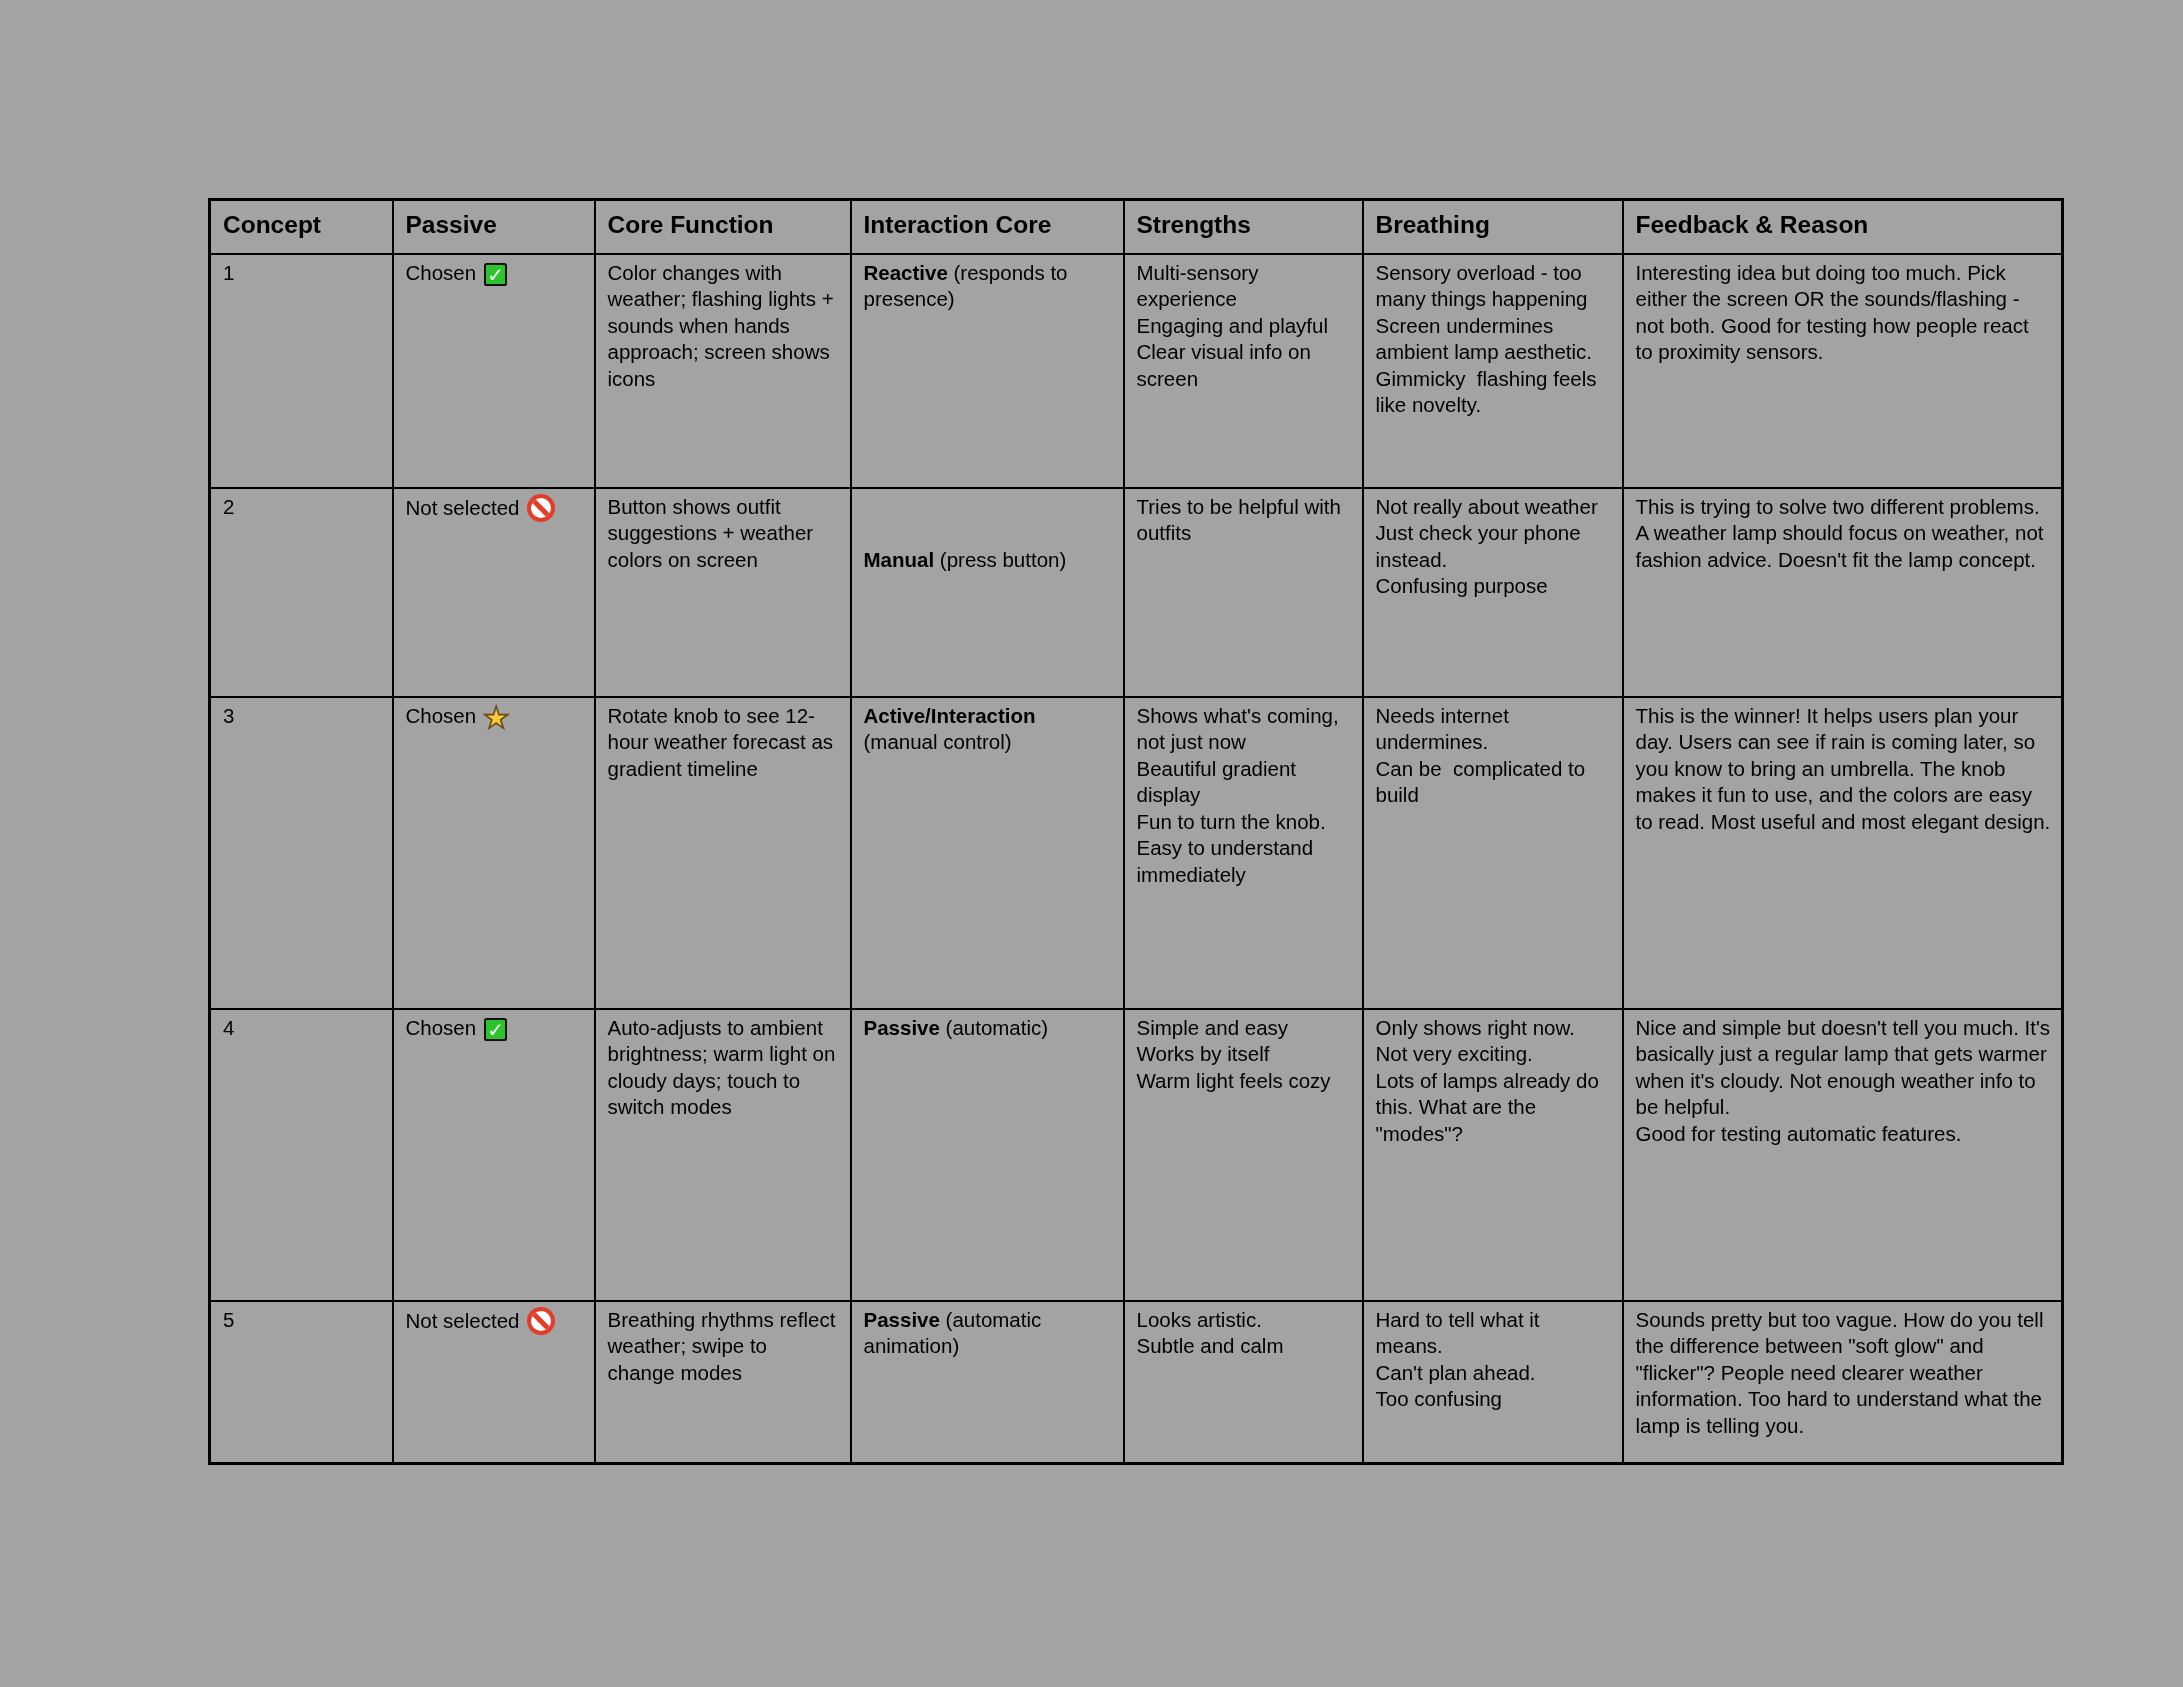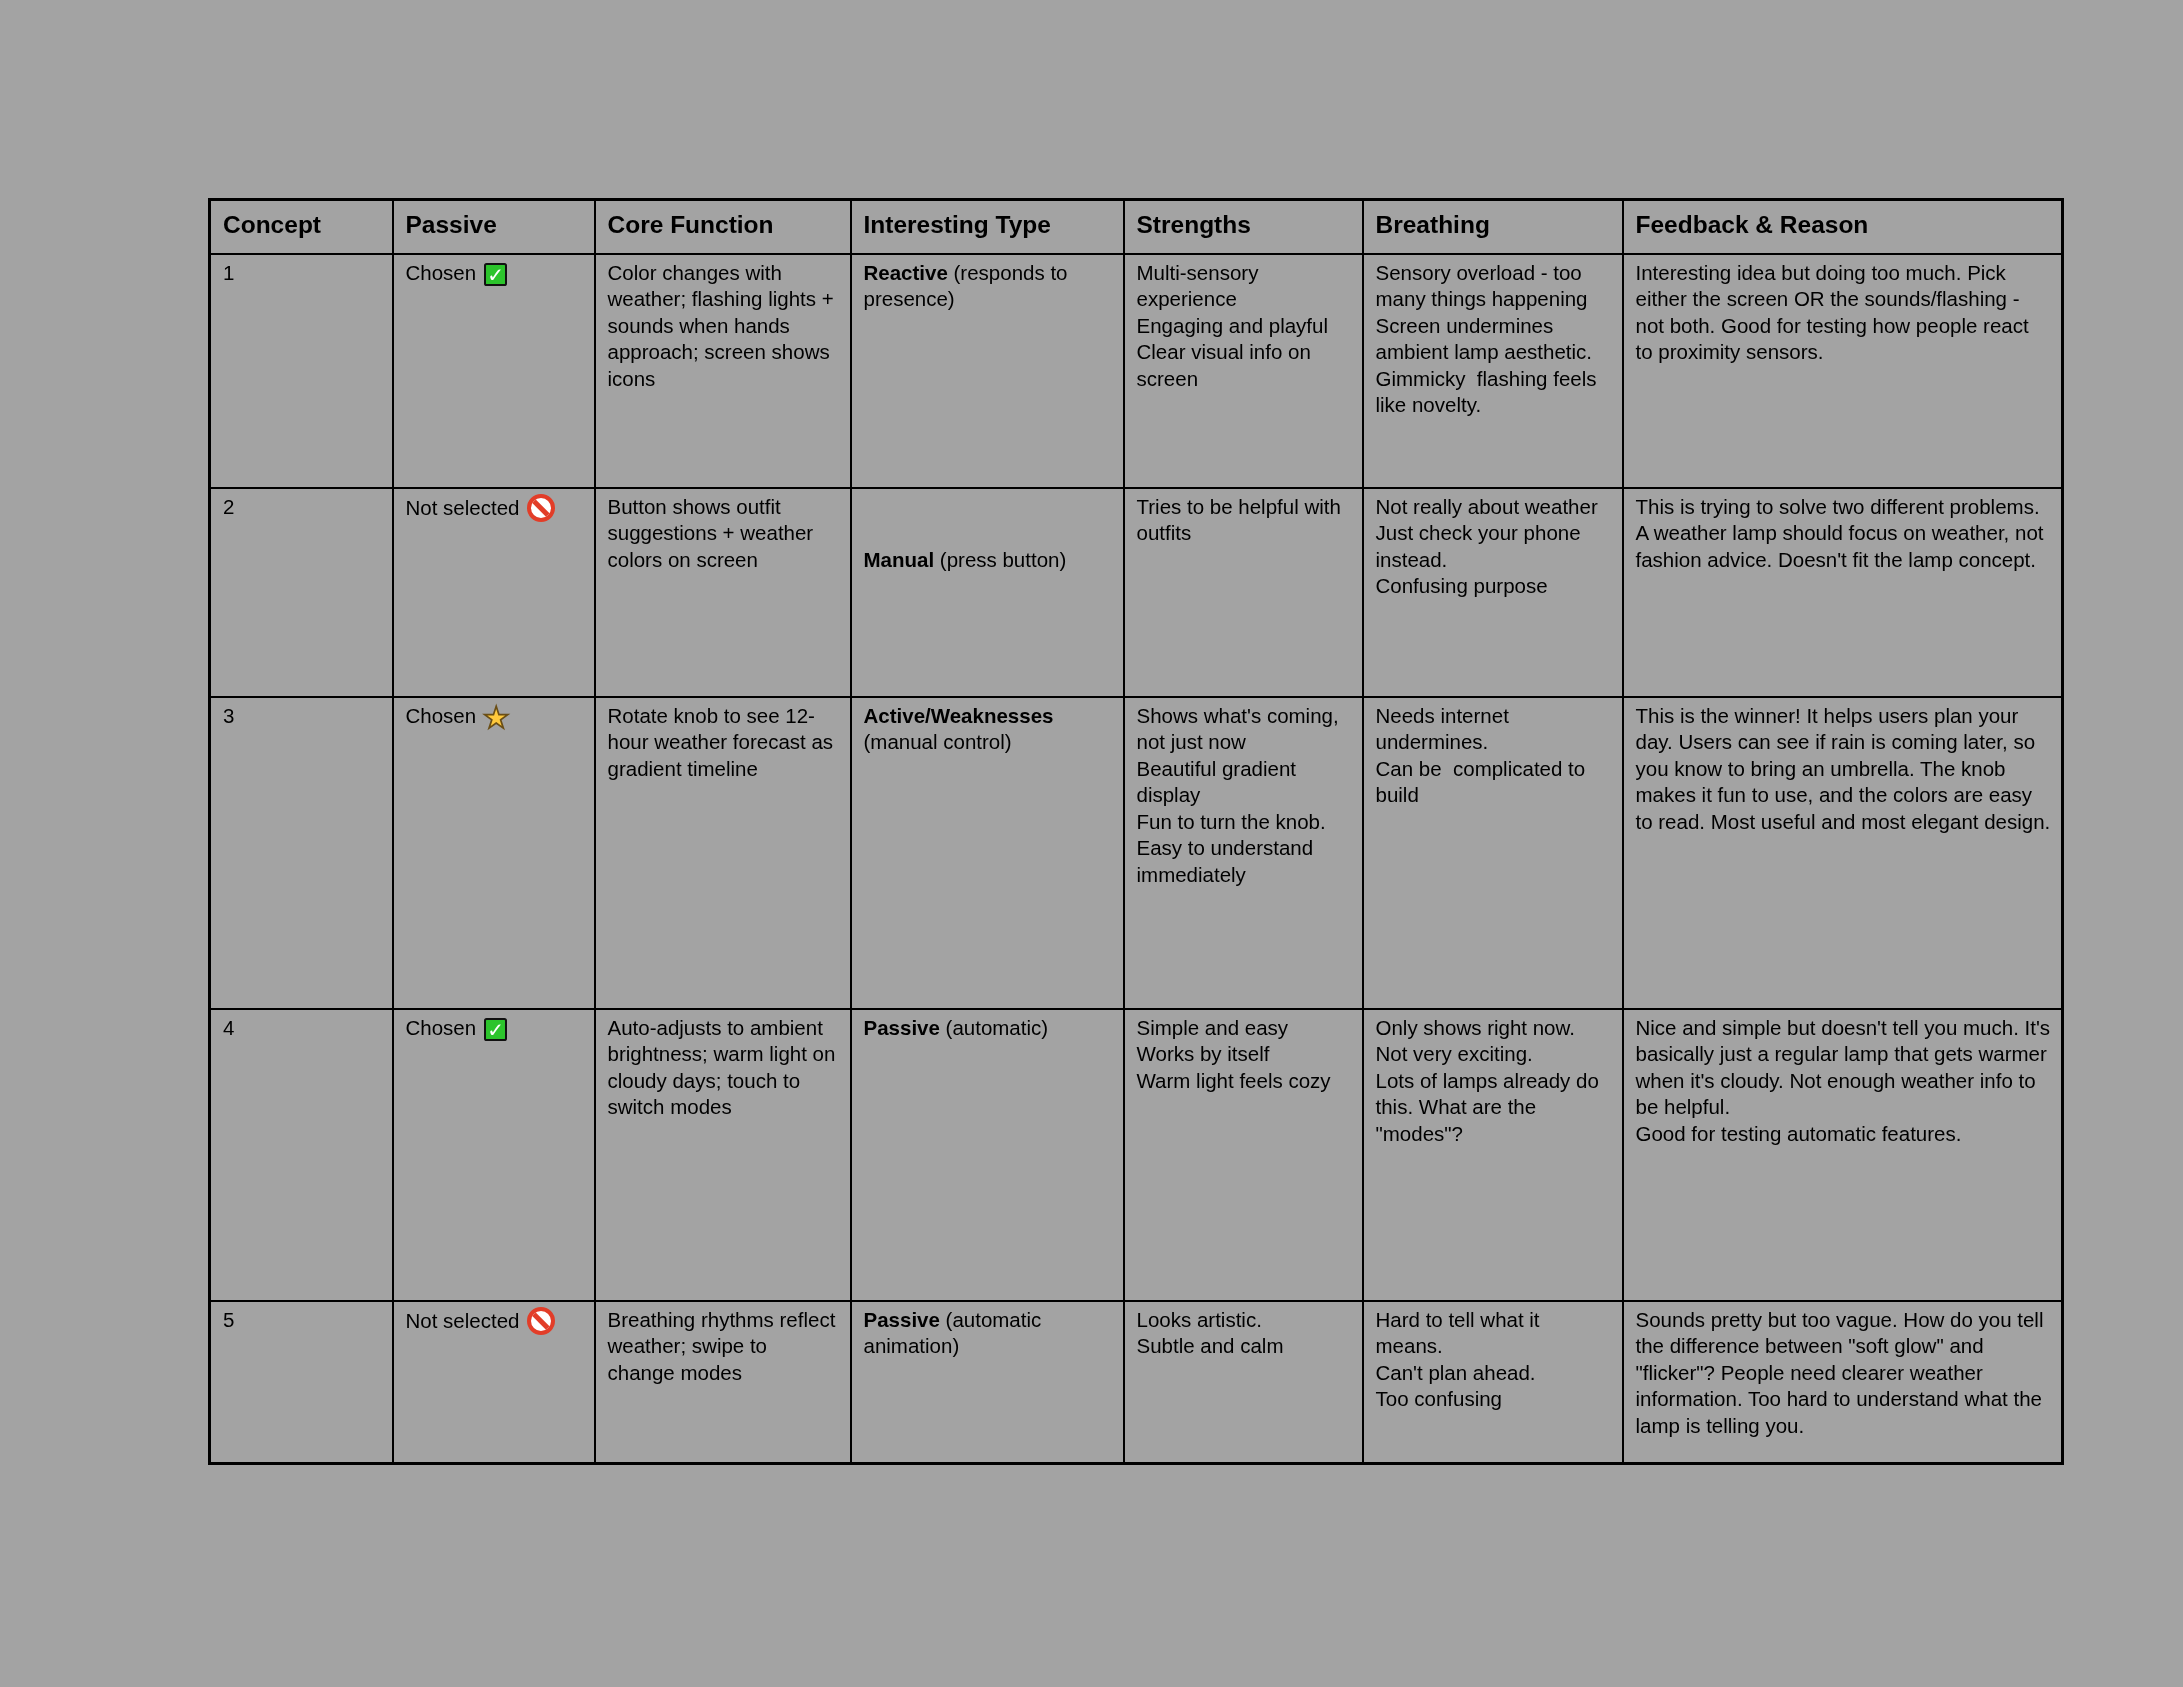--- a/index.html
+++ b/index.html
@@ -123,21 +123,21 @@
       <col style="width:273px">
       <col style="width:239px">
       <col style="width:260px">
       <col style="width:440px">
     </colgroup>
     <thead>
       <tr style="height:54px">
         <th>Concept</th>
         <th>Passive</th>
         <th>Core Function</th>
-        <th>Interesting Type</th>
+        <th>Interaction Core</th>
         <th>Strengths</th>
         <th>Breathing</th>
         <th>Feedback &amp; Reason</th>
       </tr>
     </thead>
     <tbody>
       <tr style="height:234px">
         <td>1</td>
         <td class="status-cell">
           <span>Chosen</span><span class="check-icon"></span>
@@ -171,21 +171,21 @@
 Confusing purpose</td>
         <td class="pre-wrap">This is trying to solve two different problems. A weather lamp should focus on weather, not fashion advice. Doesn't fit the lamp concept.</td>
       </tr>
       <tr style="height:312px">
         <td>3</td>
         <td class="status-cell">
           <span>Chosen</span><span class="star-icon"></span>
         </td>
         <td class="pre-wrap">Rotate knob to see 12-hour weather forecast as gradient timeline</td>
         <td>
-          <div class="pre-wrap"><span></span><b>Active/Weaknesses</b><span>
+          <div class="pre-wrap"><span></span><b>Active/Interaction</b><span>
 (manual control)</span></div>
         </td>
         <td class="pre-wrap">Shows what's coming, not just now
 Beautiful gradient display
 Fun to turn the knob.
 Easy to understand immediately</td>
         <td class="pre-wrap">Needs internet undermines.
 Can be  complicated to build</td>
         <td class="pre-wrap">This is the winner! It helps users plan your day. Users can see if rain is coming later, so you know to bring an umbrella. The knob makes it fun to use, and the colors are easy to read. Most useful and most elegant design.</td>
       </tr>

